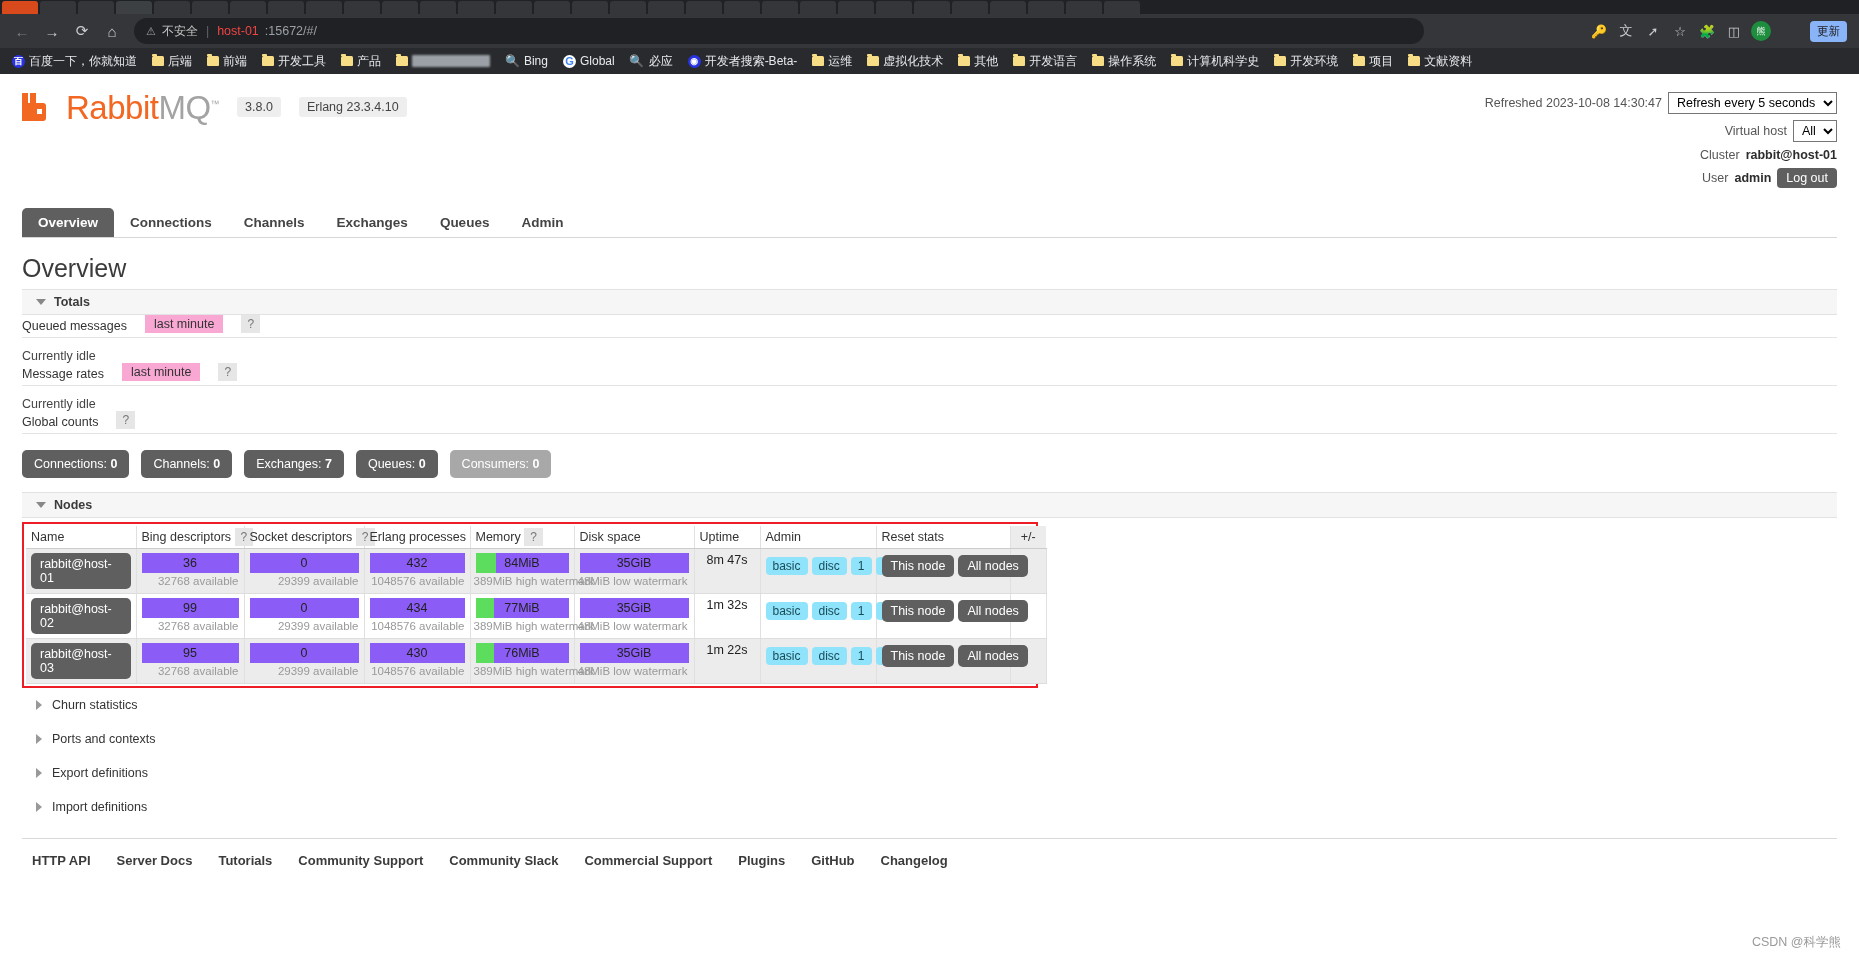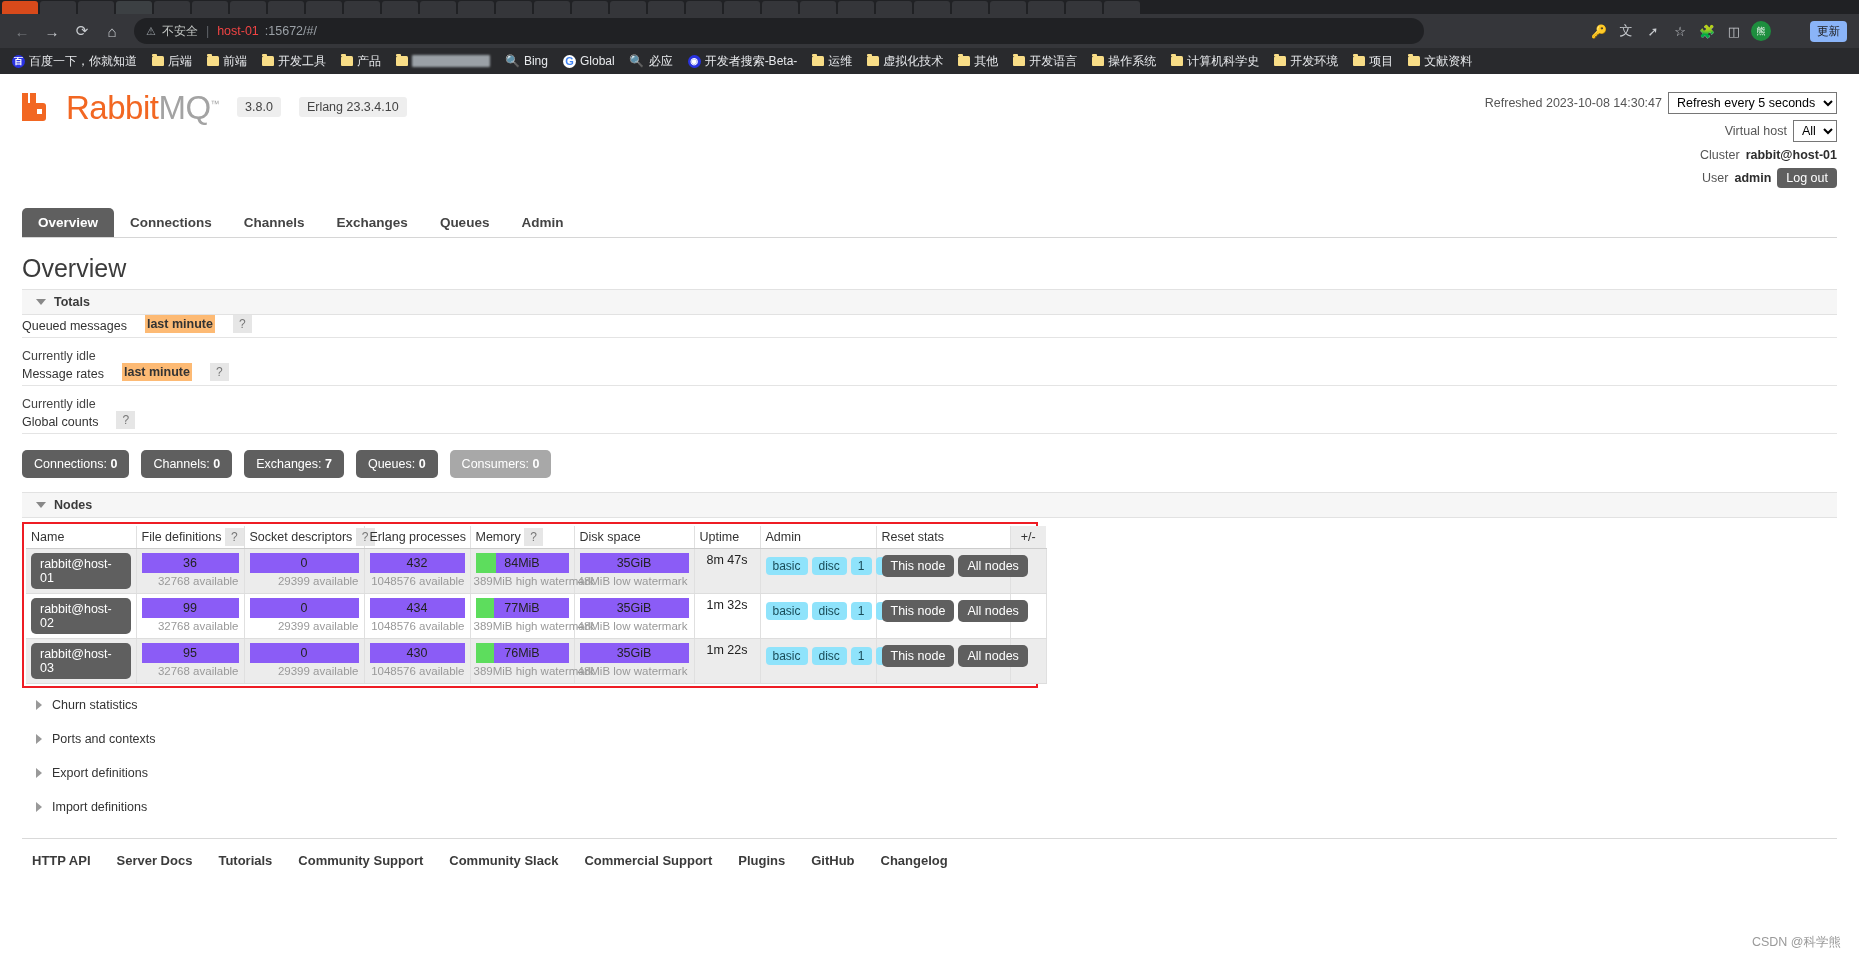--- a/index.html
+++ b/index.html
@@ -254,24 +254,23 @@
   }
 
   .stat-label-row {
     margin-top: 0;
     display: flex; align-items: flex-end; gap: 18px;
     font-size: 12.5px; color: #333;
     border-bottom: 1px solid #e4e4e4;
     padding-bottom: 4px;
   }
   .pill-grey {
-    background: #fdba74; color: #333;
-    font-size: 12.5px; padding: 2px 2px;
-    cursor: pointer;
-    font-weight: bold;
+    background: #f9a8d4; color: #333;
+    font-size: 12.5px; padding: 2px 9px;
+    cursor: pointer;
   }
   .pill-q {
     background: #e6e6e6; color: #777;
     font-size: 12px; padding: 2px 6px;
     cursor: pointer;
   }
   .idle-text {
     font-size: 12.5px; color: #444;
     margin-top: 11px;
   }
@@ -661,21 +660,21 @@
           <col style="width:104px">
           <col style="width:120px">
         <col style="width:66px">
           <col style="width:116px">
           <col style="width:134px">
           <col style="width:36px">
       </colgroup>
       <thead>
         <tr>
           <th><span>Name</span></th>
-          <th><span>File definitions</span> <span class="pill-q">?</span></th>
+          <th><span>Bing descriptors</span> <span class="pill-q">?</span></th>
           <th><span>Socket descriptors</span> <span class="pill-q">?</span></th>
           <th><span>Erlang processes</span></th>
           <th><span>Memory</span> <span class="pill-q">?</span></th>
           <th><span>Disk space</span></th>
           <th><span>Uptime</span></th>
           <th><span>Admin</span></th>
           <th><span>Reset stats</span></th>
           <th class="plusminus">+/-</th>
         </tr>
       </thead>

